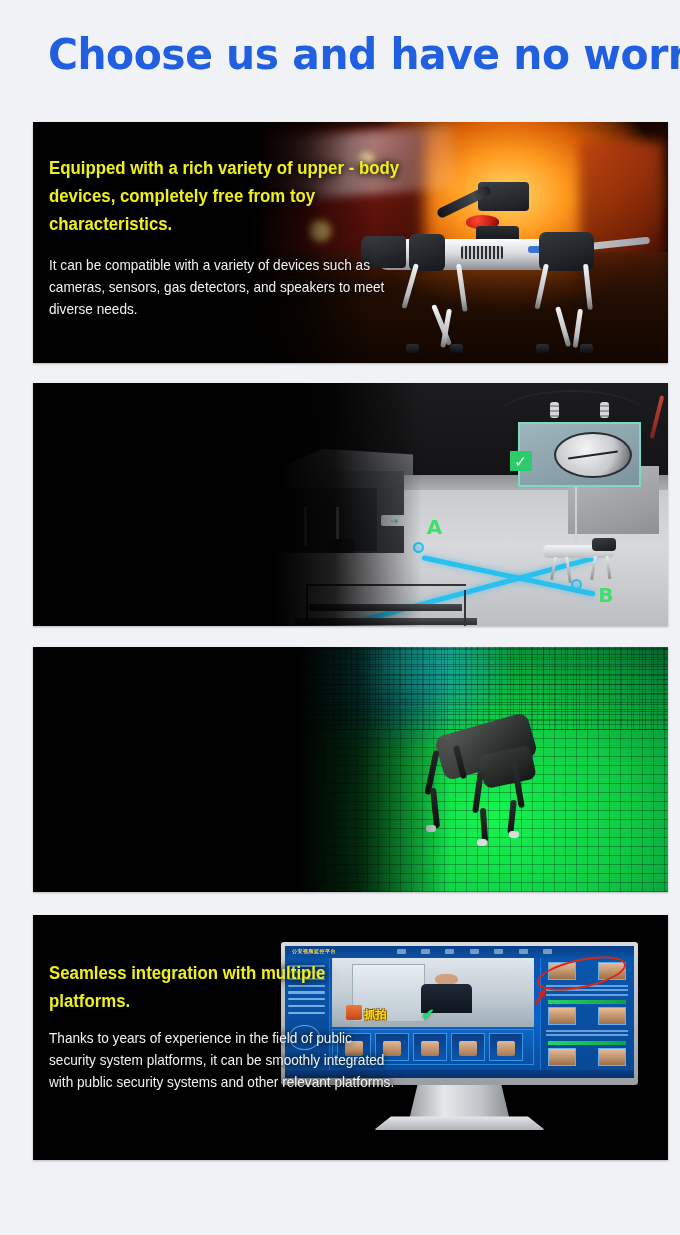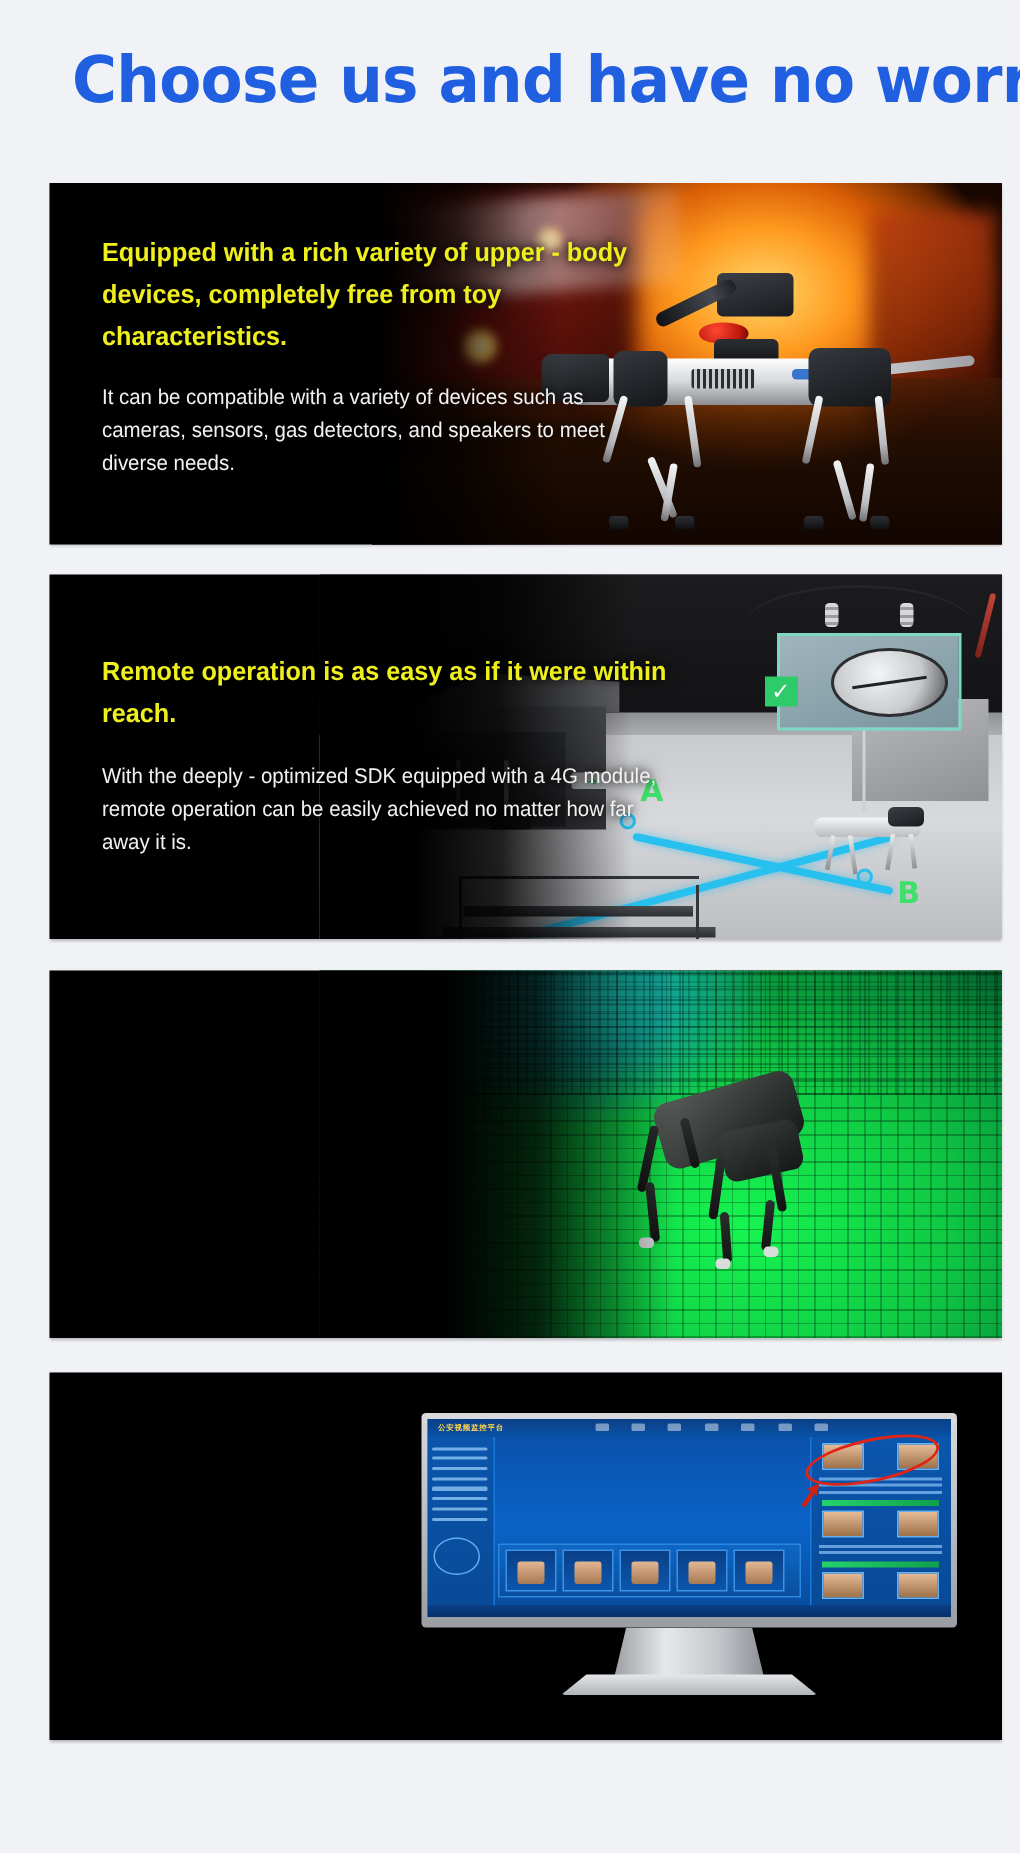--- a/index.html
+++ b/index.html
@@ -55,21 +55,21 @@
     position: absolute;
     top: 0;
     right: 0;
     bottom: 0;
     overflow: hidden;
   }
 
   .card-copy {
     position: absolute;
     z-index: 5;
-    left: 35px;
+    left: 16px;
   }
   .card-heading {
     color: #efef1e;
     font-weight: 700;
     font-size: 17.5px;
     line-height: 28px;
     text-shadow: 0 0 6px rgba(0,0,0,.95), 0 0 14px rgba(0,0,0,.9);
     transform: scaleX(0.96);
     transform-origin: left top;
   }
@@ -571,24 +571,20 @@
         <div class="d2-head"></div>
         <div class="d2-leg" style="left:18%; top:48%; height:40%; transform:rotate(10deg);"></div>
         <div class="d2-leg" style="left:34%; top:48%; height:44%; transform:rotate(-8deg);"></div>
         <div class="d2-leg" style="left:62%; top:46%; height:42%; transform:rotate(9deg);"></div>
         <div class="d2-leg" style="left:78%; top:46%; height:40%; transform:rotate(-7deg);"></div>
       </div>
 
       <div class="sub-fade-left"></div>
     </div>
 
-    <div class="card-copy" style="top:50px; width:400px;">
-      <div class="card-heading">Remote operation is as easy as if it were within reach.</div>
-      <div class="card-body" style="margin-top:18px;">With the deeply - optimized SDK equipped with a 4G module, remote operation can be easily achieved no matter how far away it is.</div>
-    </div>
   </div>
 
   <div class="card" id="card-3">
     <div class="card-art" id="art-3">
       <div class="pc-bg"></div>
       <div class="pc-grid"></div>
       <div class="pc-grid2"></div>
 
       <div class="dog3">
         <div class="d3-body"></div>
@@ -631,20 +627,28 @@
               <div class="ui-leftrow" style="top:12%;"></div>
               <div class="ui-leftrow" style="top:18%;"></div>
               <div class="ui-leftrow" style="top:24%;"></div>
               <div class="ui-leftrow" style="top:30%;"></div>
               <div class="ui-leftrow" style="top:36%;"></div>
               <div class="ui-leftrow" style="top:42%;"></div>
               <div class="ui-leftrow" style="top:48%;"></div>
               <div style="position:absolute;left:10%;top:60%;width:70%;height:22%;border:1px solid #5eb0ef;border-radius:50%;"></div>
             </div>
 
+            <div class="ui-main">
+              <div class="ui-main-cab"></div>
+              <div class="ui-person-head"></div>
+              <div class="ui-person-body"></div>
+              <div class="ui-orange"></div>
+              <div class="ui-snapshot">抓拍</div>
+              <div class="ui-green-check">✔</div>
+            </div>
 
             <div class="ui-faces-panel">
               <div class="ui-facecard" style="left:2%;">
                   <div class="ui-facethumb"></div>
                 </div>
               <div class="ui-facecard" style="left:21%;">
                   <div class="ui-facethumb"></div>
                 </div>
               <div class="ui-facecard" style="left:40%;">
                   <div class="ui-facethumb"></div>
@@ -676,15 +680,19 @@
             <div class="ui-redcircle"></div>
             <div class="ui-redarrow"></div>
             <div class="ui-bottombar"></div>
           </div>
         </div>
         <div class="mon-stand-neck"></div>
         <div class="mon-stand-base"></div>
       </div>
     </div>
 
+    <div class="card-copy" style="top:44px; width:360px;">
+      <div class="card-heading">Seamless integration with multiple platforms.</div>
+      <div class="card-body" style="margin-top:12px;">Thanks to years of experience in the field of public security system platforms, it can be smoothly integrated with public security systems and other relevant platforms.</div>
+    </div>
   </div>
 
 </div>
 
 </body></html>

